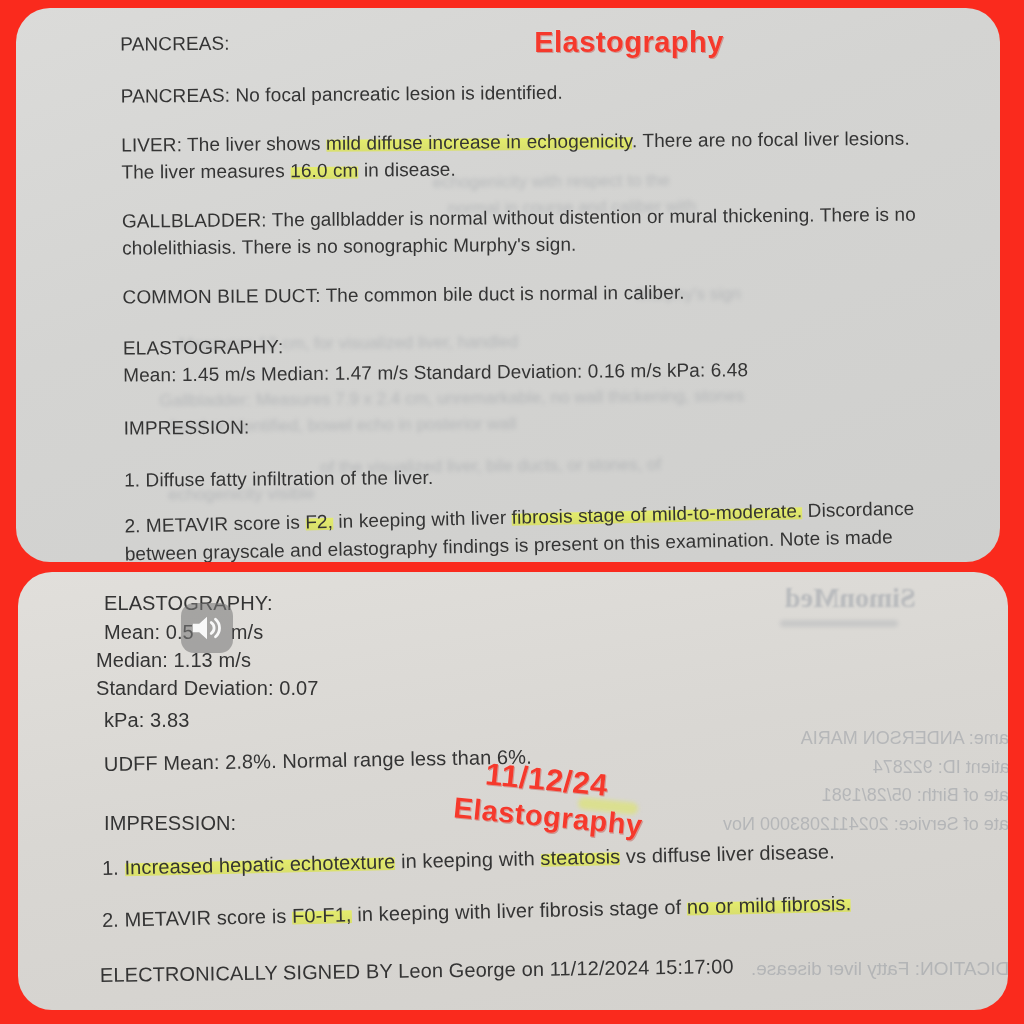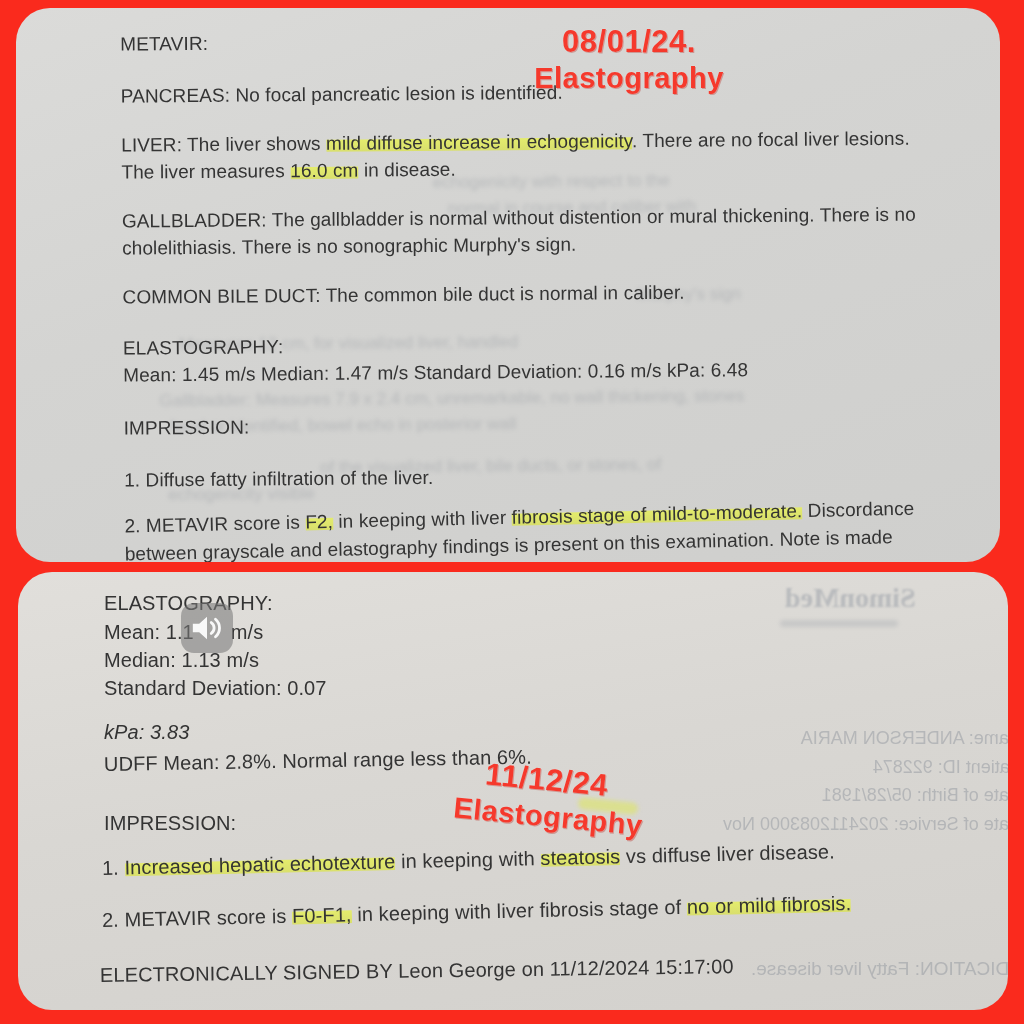--- a/index.html
+++ b/index.html
@@ -78,21 +78,21 @@
 
     <div class="ghost" style="left:415px;top:168px;">echogenicity with respect to the</div>
     <div class="ghost" style="left:430px;top:194px;">normal in course and caliber with</div>
     <div class="ghost" style="left:618px;top:282px;">Murphy's sign</div>
     <div class="ghost" style="left:160px;top:328px;">Measures 12 cm, for visualized liver, handled</div>
     <div class="ghost" style="left:140px;top:384px;">Gallbladder: Measures 7.9 x 2.4 cm, unremarkable, no wall thickening, stones</div>
     <div class="ghost" style="left:150px;top:410px;">focal or identified, bowel echo in posterior wall</div>
     <div class="ghost" style="left:300px;top:452px;">of the visualized liver, bile ducts, or stones, of</div>
     <div class="ghost" style="left:148px;top:478px;">echogenicity visible</div>
 
-    <div class="line t19" style="left:104px;top:26px;">METAVIR:</div>
+    <div class="line t19" style="left:104px;top:26px;">PANCREAS:</div>
 
     <div class="line t19" style="left:104px;top:78px;">PANCREAS: No focal pancreatic lesion is identified.</div>
 
     <div class="line t19" style="left:104px;top:127px;"><span>LIVER: The liver shows </span><span class="hl">mild diffuse increase in echogenicity</span><span>. There are no focal liver lesions.</span></div>
     <div class="line t19" style="left:104px;top:154px;"><span>The liver measures </span><span class="hl">16.0 cm</span><span> in disease.</span></div>
 
     <div class="line t19" style="left:104px;top:203px;">GALLBLADDER: The gallbladder is normal without distention or mural thickening. There is no</div>
     <div class="line t19" style="left:104px;top:230px;">cholelithiasis. There is no sonographic Murphy's sign.</div>
 
     <div class="line t19" style="left:104px;top:279px;">COMMON BILE DUCT: The common bile duct is normal in caliber.</div>
@@ -102,21 +102,20 @@
 
     <div class="line t19" style="left:104px;top:410px;">IMPRESSION:</div>
 
     <div class="line t19" style="left:104px;top:462px;">1. Diffuse fatty infiltration of the liver.</div>
 
     <div class="line t19 tilt08" style="left:104px;top:508px;"><span>2. METAVIR score is </span><span class="hl">F2,</span><span> in keeping with liver </span><span class="hl">fibrosis stage of mild-to-moderate.</span><span> Discordance</span></div>
     <div class="line t19 tilt08" style="left:104px;top:536px;">between grayscale and elastography findings is present on this examination. Note is made</div>
   </div>
 
   <div class="stamp stamp-top">
-    <div class="d">08/01/24.</div>
     <div class="e">Elastography</div>
   </div>
 </div>
 
 <div class="panel panel-bottom">
 
   <div class="simonmed">SimonMed</div>
   <div class="tagbar"></div>
 
   <div class="ghostblock mirror" style="right:-14px;top:152px;">
@@ -126,33 +125,33 @@
     <div>Date of Service: 2024112083000 Nov</div>
   </div>
 
   <div class="ghostblock mirror" style="right:-20px;top:383px;font-size:19px;">INDICATION: Fatty liver disease.</div>
 
   <div class="hlblob"></div>
 
   <div class="doc">
     <div class="line t20" style="left:86px;top:20px;">ELASTOGRAPHY:</div>
 
-    <div class="line t20" style="left:86px;top:49px;"><span>Mean: 1.1</span><span style="display:inline-block;width:37px;"></span><span>m/s</span></div>
+    <div class="line t20" style="left:86px;top:49px;"><span>Mean: 0.5</span><span style="display:inline-block;width:37px;"></span><span>m/s</span></div>
 
     <div class="vol">
       <svg width="34" height="30" viewBox="0 0 24 20">
         <path d="M2 7v6h4.5L12 18V2L6.5 7H2z" fill="rgba(255,255,255,0.92)"></path>
         <path d="M15 6.2a4.6 4.6 0 0 1 0 7.6" stroke="rgba(255,255,255,0.92)" stroke-width="2" fill="none" stroke-linecap="round"></path>
         <path d="M18 3.8a8.2 8.2 0 0 1 0 12.4" stroke="rgba(255,255,255,0.92)" stroke-width="2" fill="none" stroke-linecap="round"></path>
       </svg>
     </div>
 
-    <div class="line t20" style="left:86px;top:77px;">Median: 1.13 m/s</div>
-    <div class="line t20" style="left:86px;top:105px;">Standard Deviation: 0.07</div>
-    <div class="line t20" style="left:86px;top:149px;font-style:italic;">kPa: 3.83</div>
+    <div class="line t20" style="left:78px;top:77px;">Median: 1.13 m/s</div>
+    <div class="line t20" style="left:78px;top:105px;">Standard Deviation: 0.07</div>
+    <div class="line t20" style="left:86px;top:137px;">kPa: 3.83</div>
 
     <div class="line t20 tilt1" style="left:86px;top:181px;">UDFF Mean: 2.8%. Normal range less than 6%.</div>
 
     <div class="line t20" style="left:86px;top:240px;">IMPRESSION:</div>
 
     <div class="line t20 tilt13" style="left:84px;top:285px;"><span>1. </span><span class="hl">Increased hepatic echotexture</span><span> in keeping with </span><span class="hl">steatosis</span><span> vs diffuse liver disease.</span></div>
 
     <div class="line t20 tilt13" style="left:84px;top:337px;"><span>2. METAVIR score is </span><span class="hl">F0-F1,</span><span> in keeping with liver fibrosis stage of </span><span class="hl">no or mild fibrosis.</span><span></span></div>
 
     <div class="line t20 tilt08" style="left:82px;top:392px;">ELECTRONICALLY SIGNED BY Leon George on 11/12/2024 15:17:00</div>

